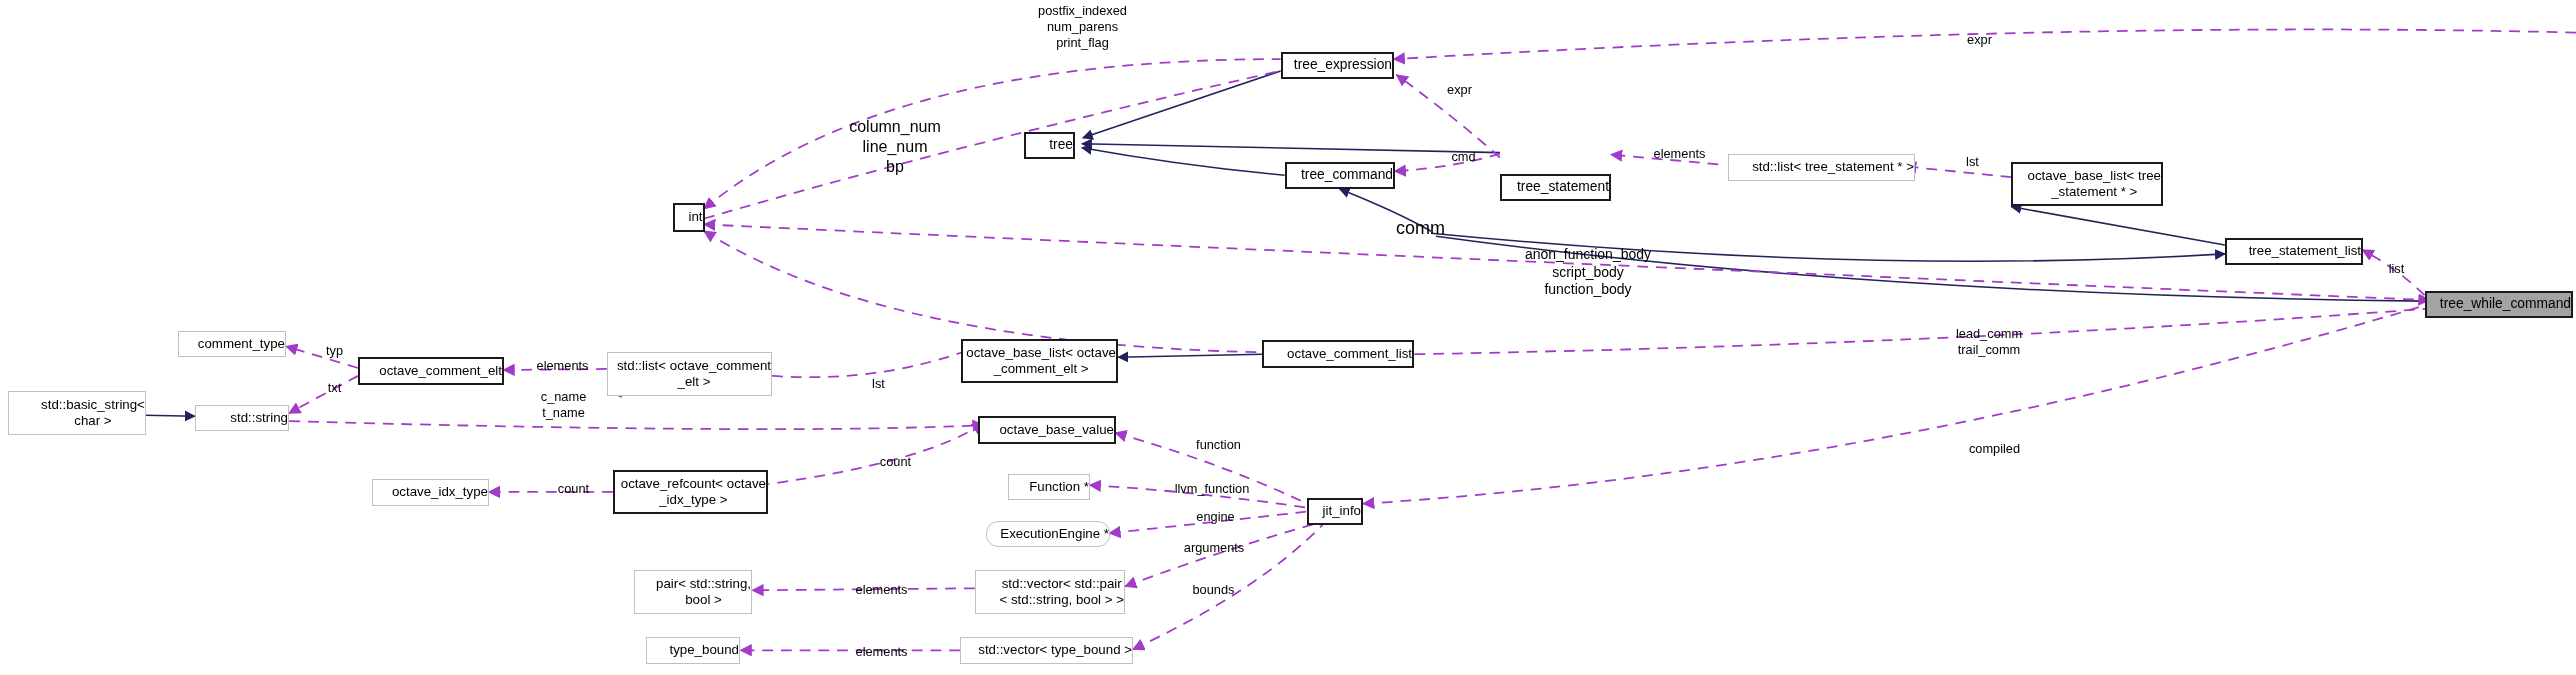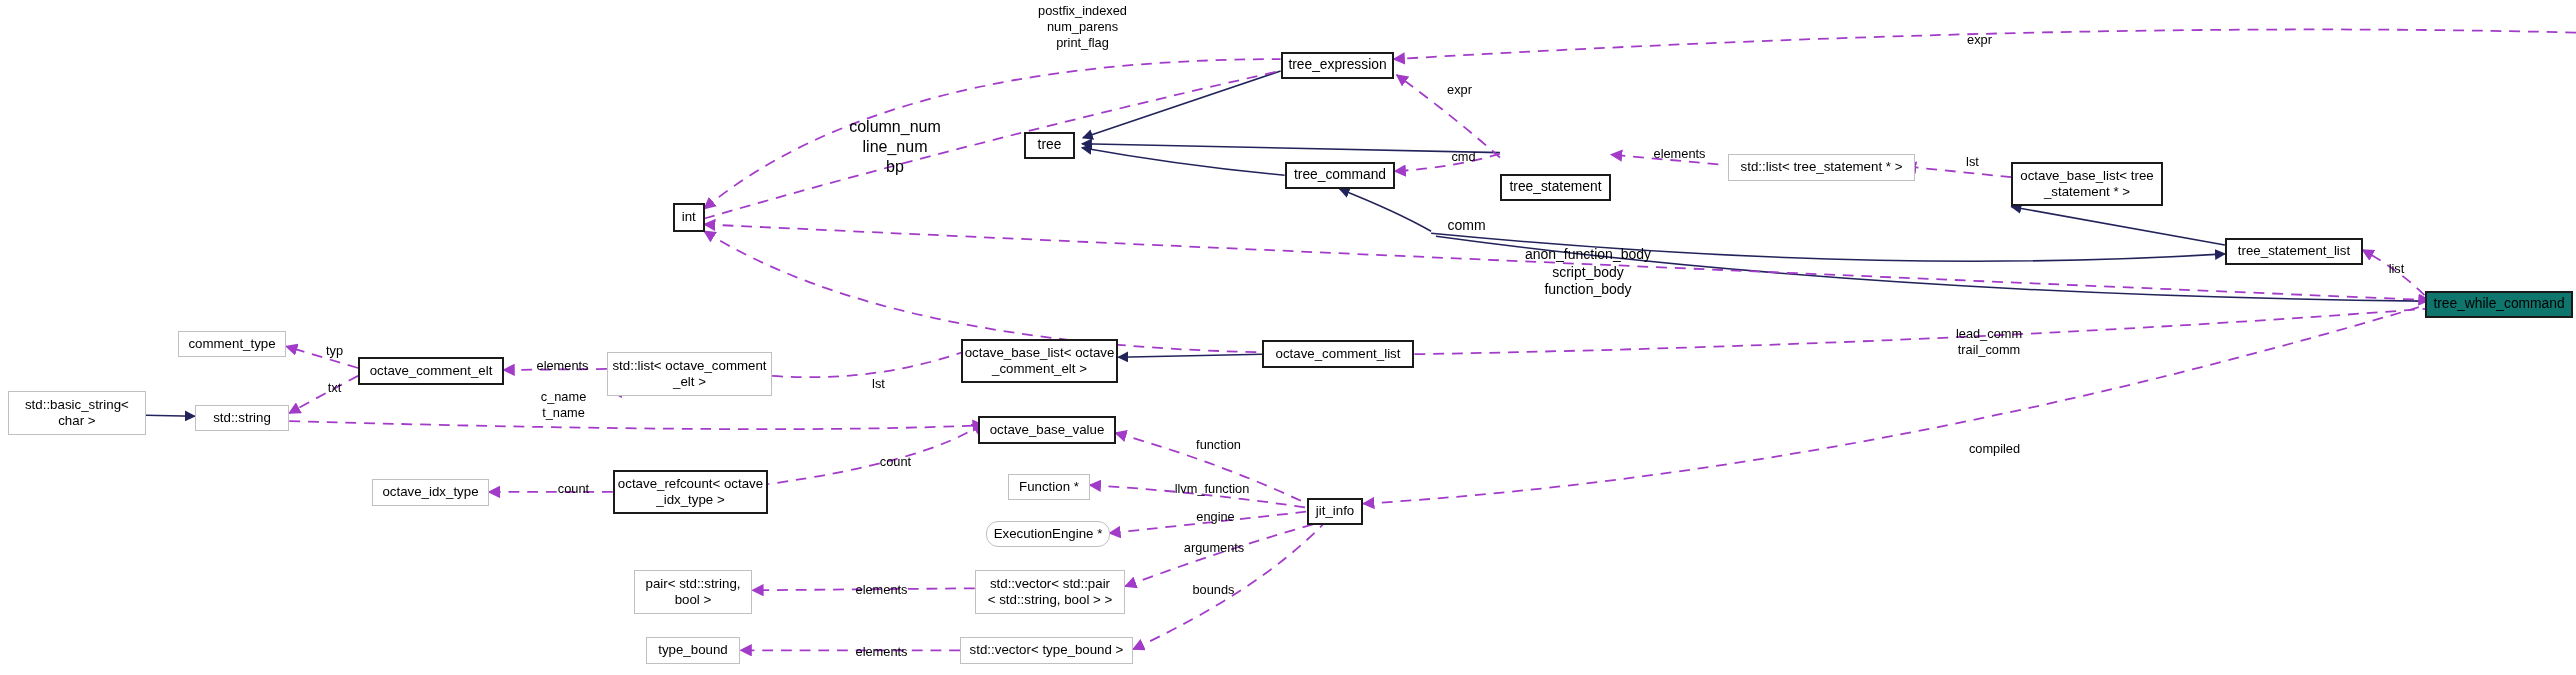--- a/index.html
+++ b/index.html
@@ -1,22 +1,22 @@
 <!DOCTYPE html>
 <html><head>
 <meta charset="utf-8">
 <style>
   html,body{margin:0;padding:0;background:#ffffff;}
   body{font-family:"Liberation Sans", sans-serif;}
   #canvas{position:relative;width:2576px;height:676px;background:#fff;overflow:hidden;}
-  .node{position:absolute;box-sizing:border-box;display:flex;align-items:center;justify-content:center;
+  .node{position:absolute;box-sizing:border-box;display:flex;align-items:center;justify-content:flex-end;
         text-align:center;line-height:1.18;color:#000;background:#ffffff;}
   .node.thin{border:1px solid #c0c0c0;}
   .node.bold{border:2px solid #1a1a1a;}
-  .node.hl{border:2px solid #1a1a1a;background:#0f766e;}
+  .node.hl{border:2px solid #1a1a1a;background:#a3a3a3;}
   .lbl{position:absolute;color:#000;white-space:pre;line-height:1.25;text-align:center;}
   svg.edges{position:absolute;left:0;top:0;width:2576px;height:676px;pointer-events:none;}
 </style>
 </head>
 <body>
 
 <div id="canvas">
 
   <svg class="edges" viewBox="0 0 2619 687">
     <defs>
@@ -146,21 +146,21 @@
 print_flag</div>
   <div class="lbl" style="left:1950px;top:32px;width:59px;font-size:12.8px;">expr</div>
   <div class="lbl" style="left:826px;top:117px;width:138px;font-size:16px;">column_num
 line_num
 bp</div>
   <div class="lbl" style="left:1435px;top:82px;width:49px;font-size:12.8px;">expr</div>
   <div class="lbl" style="left:1439px;top:149px;width:49px;font-size:12.8px;">cmd</div>
   <div class="lbl" style="left:1640px;top:146px;width:79px;font-size:12.8px;">elements</div>
   <div class="lbl" style="left:1953px;top:154px;width:39px;font-size:12.8px;">lst</div>
   <div class="lbl" style="left:2377px;top:261px;width:39px;font-size:12.8px;">list</div>
-  <div class="lbl" style="left:1437px;top:217px;width:59px;font-size:14px;">comm</div>
+  <div class="lbl" style="left:1386px;top:217px;width:59px;font-size:18px;text-align:right;">comm</div>
   <div class="lbl" style="left:1502px;top:246px;width:172px;font-size:14px;">anon_function_body
 script_body
 function_body</div>
   <div class="lbl" style="left:1935px;top:326px;width:108px;font-size:12.8px;">lead_comm
 trail_comm</div>
   <div class="lbl" style="left:315px;top:343px;width:39px;font-size:12.8px;">typ</div>
   <div class="lbl" style="left:523px;top:358px;width:79px;font-size:12.8px;">elements</div>
   <div class="lbl" style="left:861px;top:376px;width:35px;font-size:12.8px;">lst</div>
   <div class="lbl" style="left:315px;top:380px;width:39px;font-size:12.8px;">txt</div>
   <div class="lbl" style="left:529px;top:389px;width:69px;font-size:12.8px;">c_name

